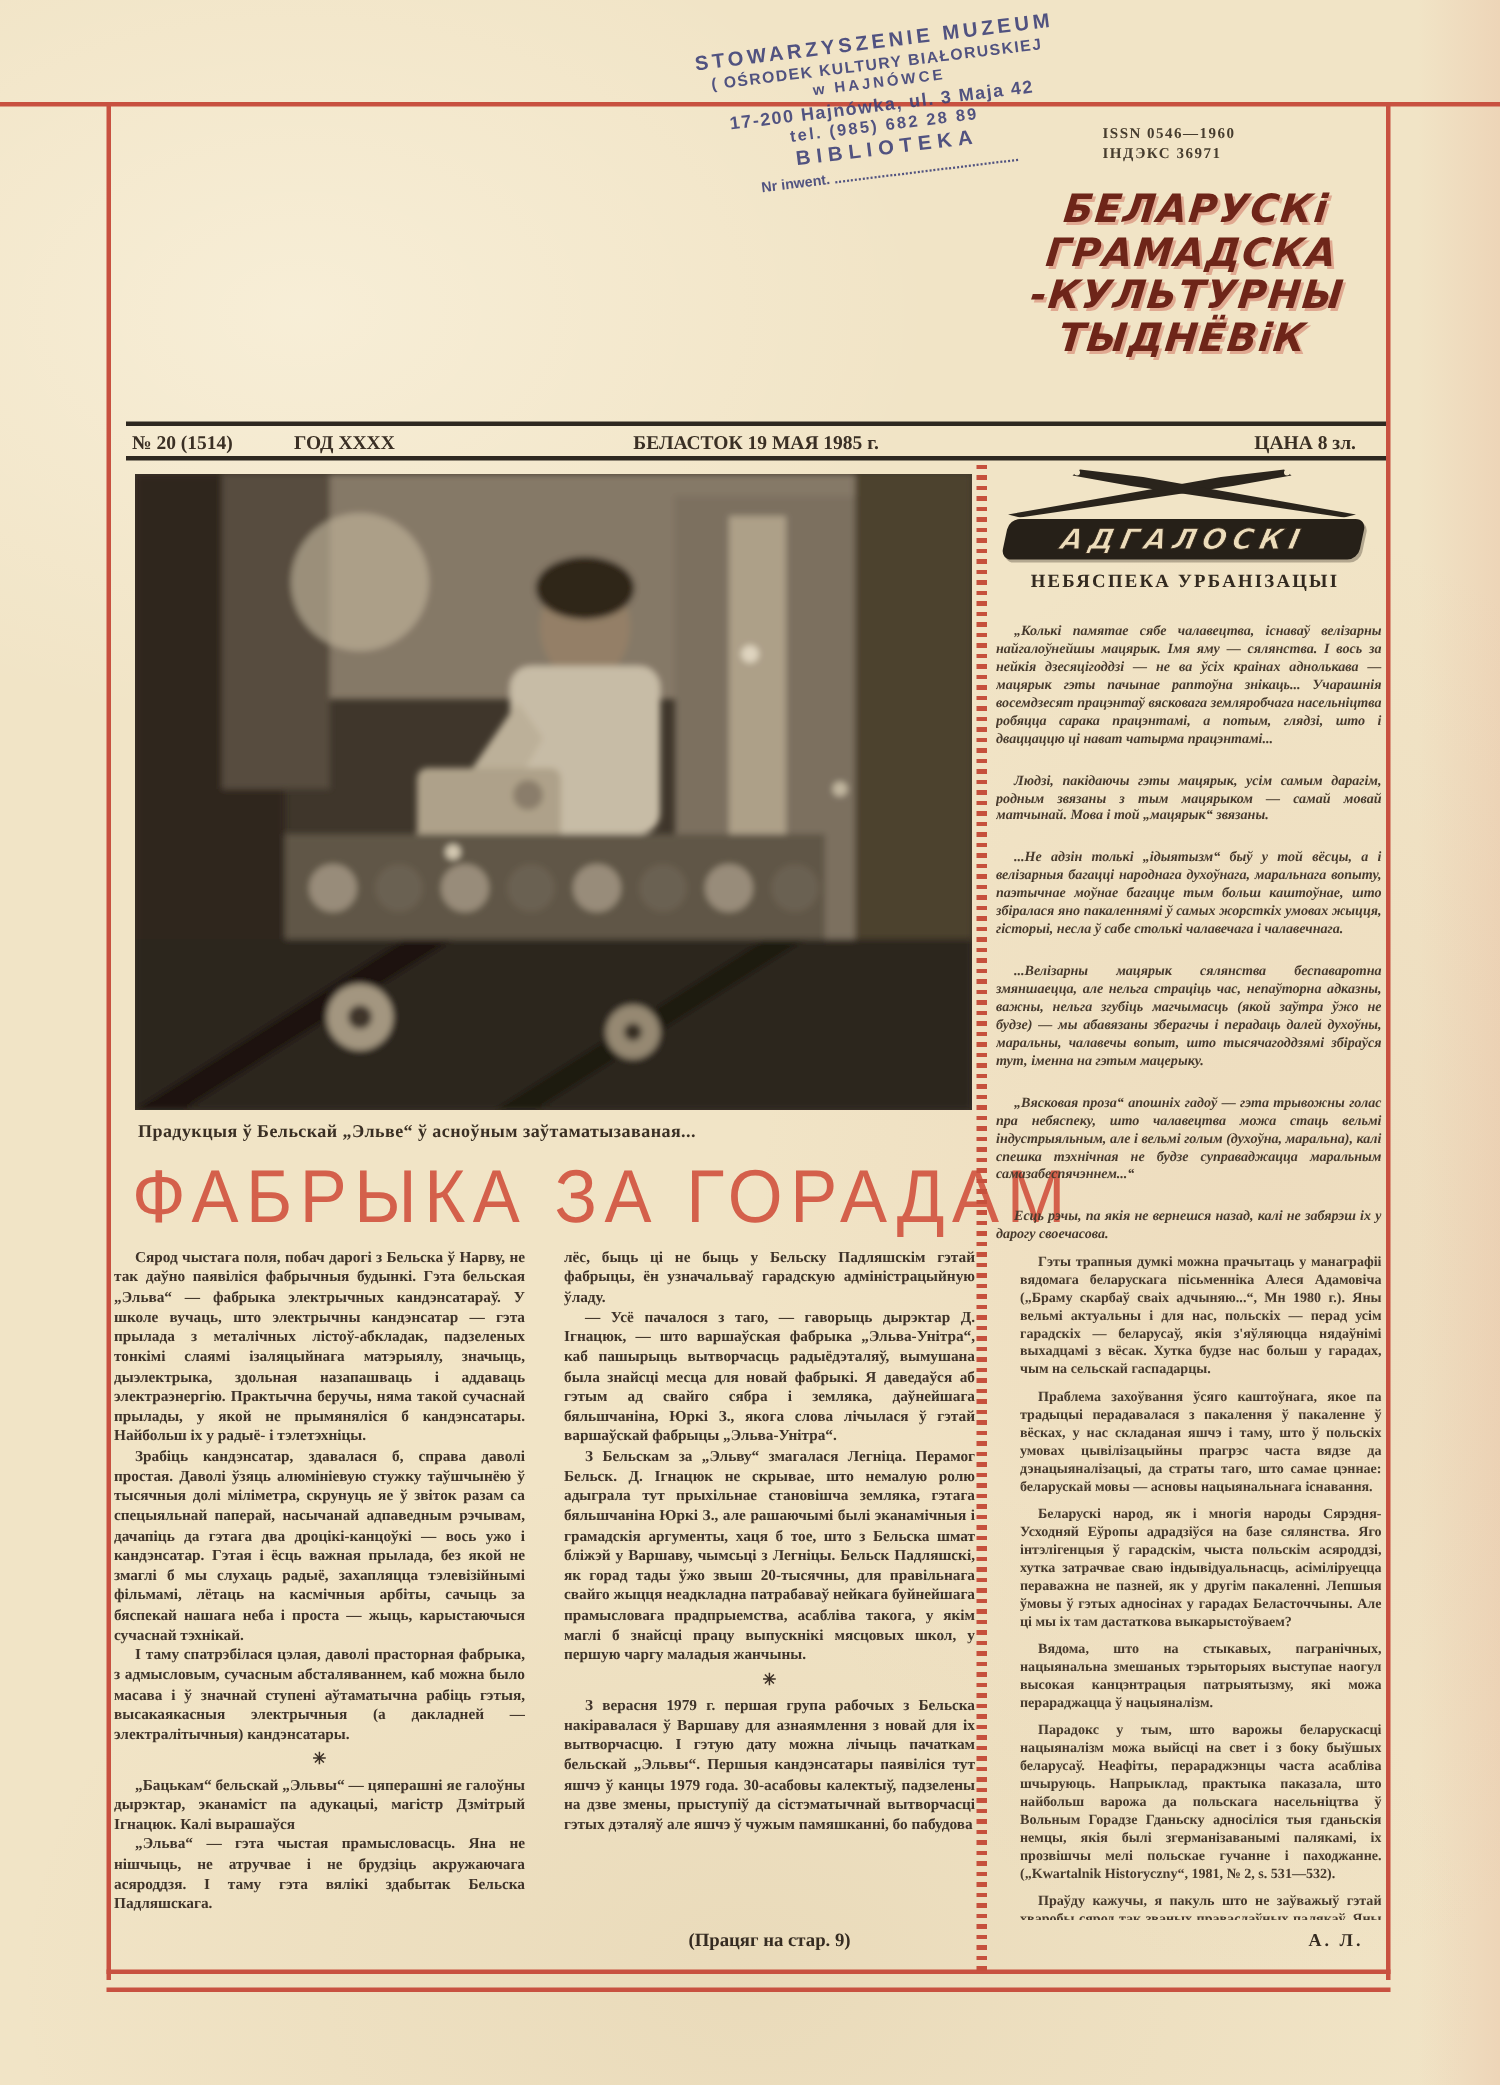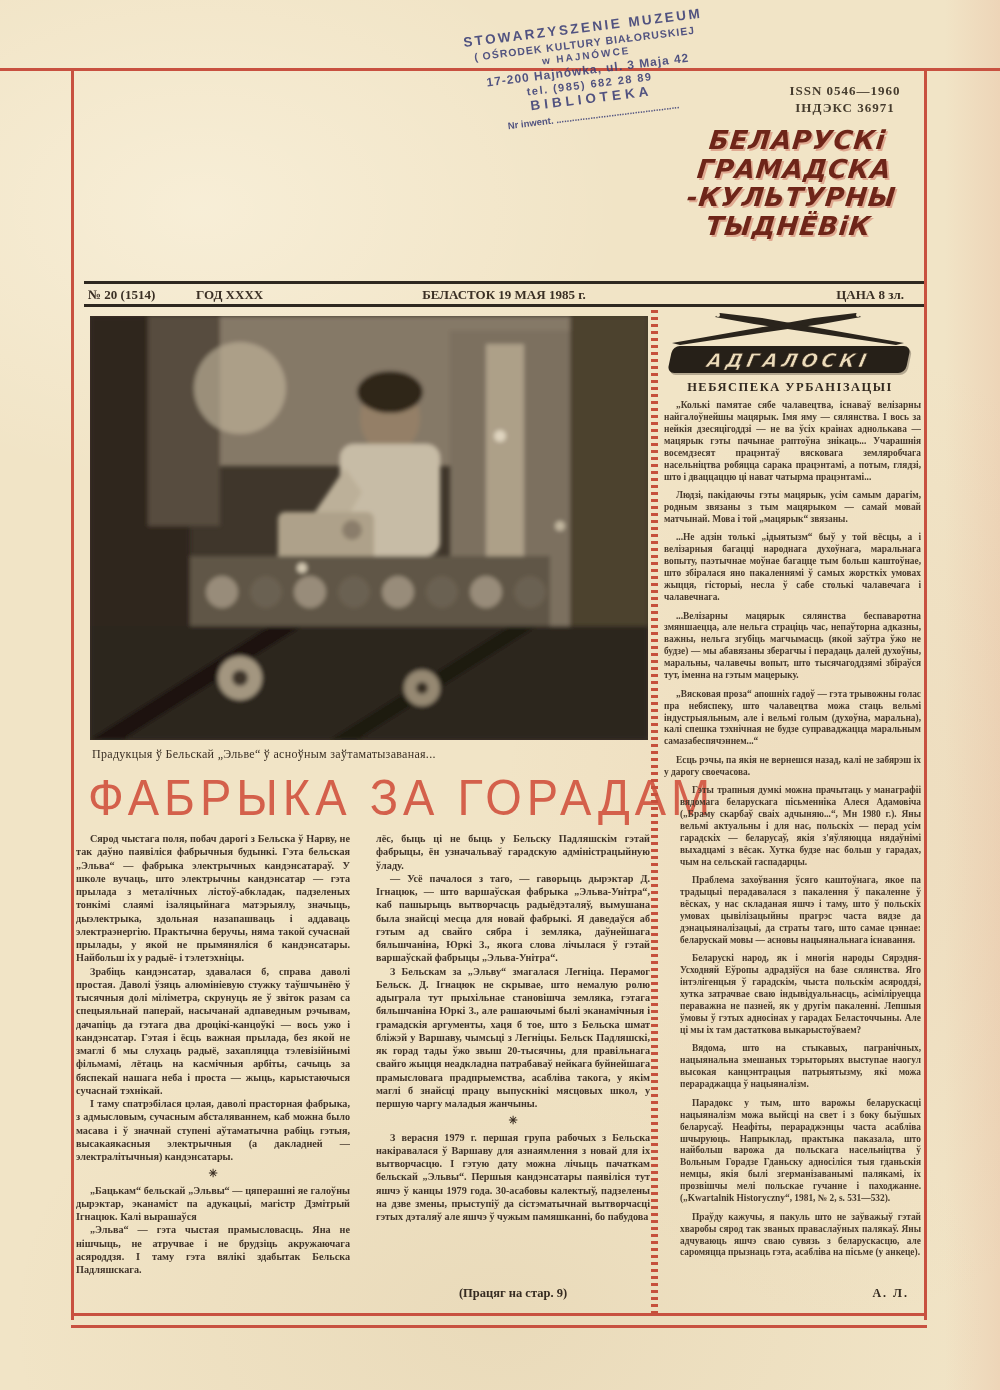--- a/index.html
+++ b/index.html
@@ -30,22 +30,22 @@
   }
   .stamp-line{line-height:1.25;letter-spacing:1px;white-space:nowrap;}
   .stamp-line:nth-child(1){font-size:13.5px;letter-spacing:2.5px;}
   .stamp-line:nth-child(2){font-size:10.5px;}
   .stamp-line:nth-child(3){font-size:10px;letter-spacing:2px;}
   .stamp-line:nth-child(4){font-size:12px;}
   .stamp-line:nth-child(5){font-size:11px;letter-spacing:1.5px;}
   .stamp-line:nth-child(6){font-size:13.5px;letter-spacing:4px;}
   .stamp-line:nth-child(7){font-size:9.5px;letter-spacing:0;margin-top:2px;}
   
-  .issn{position:absolute;left:735px;top:83px;width:220px;text-align:center;
-    font-weight:bold;font-size:13px;letter-spacing:1px;color:#463c2e;line-height:1.3;}
+  .issn{position:absolute;left:735px;top:83px;width:220px;text-align:left;
+    font-weight:bold;font-size:10px;letter-spacing:1px;color:#463c2e;line-height:1.3;}
   
   .masthead{
     position:absolute;left:60px;top:42px;width:600px;text-align:center;
     font-family:"DejaVu Serif","Liberation Serif",serif;
     font-style:italic;font-weight:bold;
     font-size:182px;line-height:1.05;letter-spacing:-8px;
     color:#d9624e;
     text-shadow:0 0 2px rgba(217,98,78,.55);
   }
   .subtitle{
@@ -64,21 +64,21 @@
   }
   .dateline .dl-issue{position:absolute;left:4px;top:3px;}
   .dateline .dl-year{position:absolute;left:112px;top:3px;}
   .dateline .dl-place{position:absolute;left:0;right:0;top:3px;text-align:center;}
   .dateline .dl-price{position:absolute;right:20px;top:3px;}
   
   .photo{position:absolute;left:90px;top:316px;width:558px;height:424px;
     background:#3b342b;box-shadow:inset 0 0 28px rgba(0,0,0,.55);overflow:hidden;}
   .photo svg{display:block;width:558px;height:424px;}
   .caption{position:absolute;left:92px;top:747px;width:556px;
-    font-weight:normal;font-size:12px;color:#3a2f24;letter-spacing:.3px;}
+    font-weight:bold;font-size:12px;color:#3a2f24;letter-spacing:.3px;}
   
   .headline{
     position:absolute;left:88px;top:770px;width:562px;text-align:center;
     font-family:"Liberation Sans","DejaVu Sans",sans-serif;
     font-size:47px;font-weight:400;letter-spacing:5px;
     color:#d4604b;transform:scaleY(1.06);white-space:nowrap;
   }
   
   .artcol{position:absolute;top:832px;overflow:hidden;
     font-size:10.2px;line-height:1.3;font-weight:bold;text-align:justify;
@@ -101,21 +101,21 @@
     font-family:"DejaVu Sans","Liberation Sans",sans-serif;
     font-weight:bold;font-style:italic;font-size:19px;letter-spacing:4px;
     color:#ecdcba;-webkit-text-stroke:.6px #35281c;
     box-shadow:2px 2px 0 rgba(40,30,20,.3);
   }
   .echo-title{position:absolute;left:660px;top:380px;width:260px;text-align:center;
     font-weight:bold;font-size:12.5px;letter-spacing:1.5px;color:#332a20;}
   .echo-body{position:absolute;left:664px;top:400px;width:257px;height:880px;overflow:hidden;
     font-size:9.4px;line-height:1.27;font-weight:bold;text-align:justify;color:#473a2d;}
   .echo-body p{margin:0 0 6.5px;text-indent:12px;}
-  .echo-quotes p{}
+  .echo-quotes p{font-style:italic;margin-top:16px;}
   .echo-upright{margin-top:4px;margin-left:16px;}
   .signature{position:absolute;left:664px;top:1286px;width:245px;text-align:right;
     font-weight:bold;font-size:12px;color:#332a20;letter-spacing:2px;}
 </style>
 </head>
 <body>
 
 <div class="page">
   <div class="edge-tint"></div>
 

